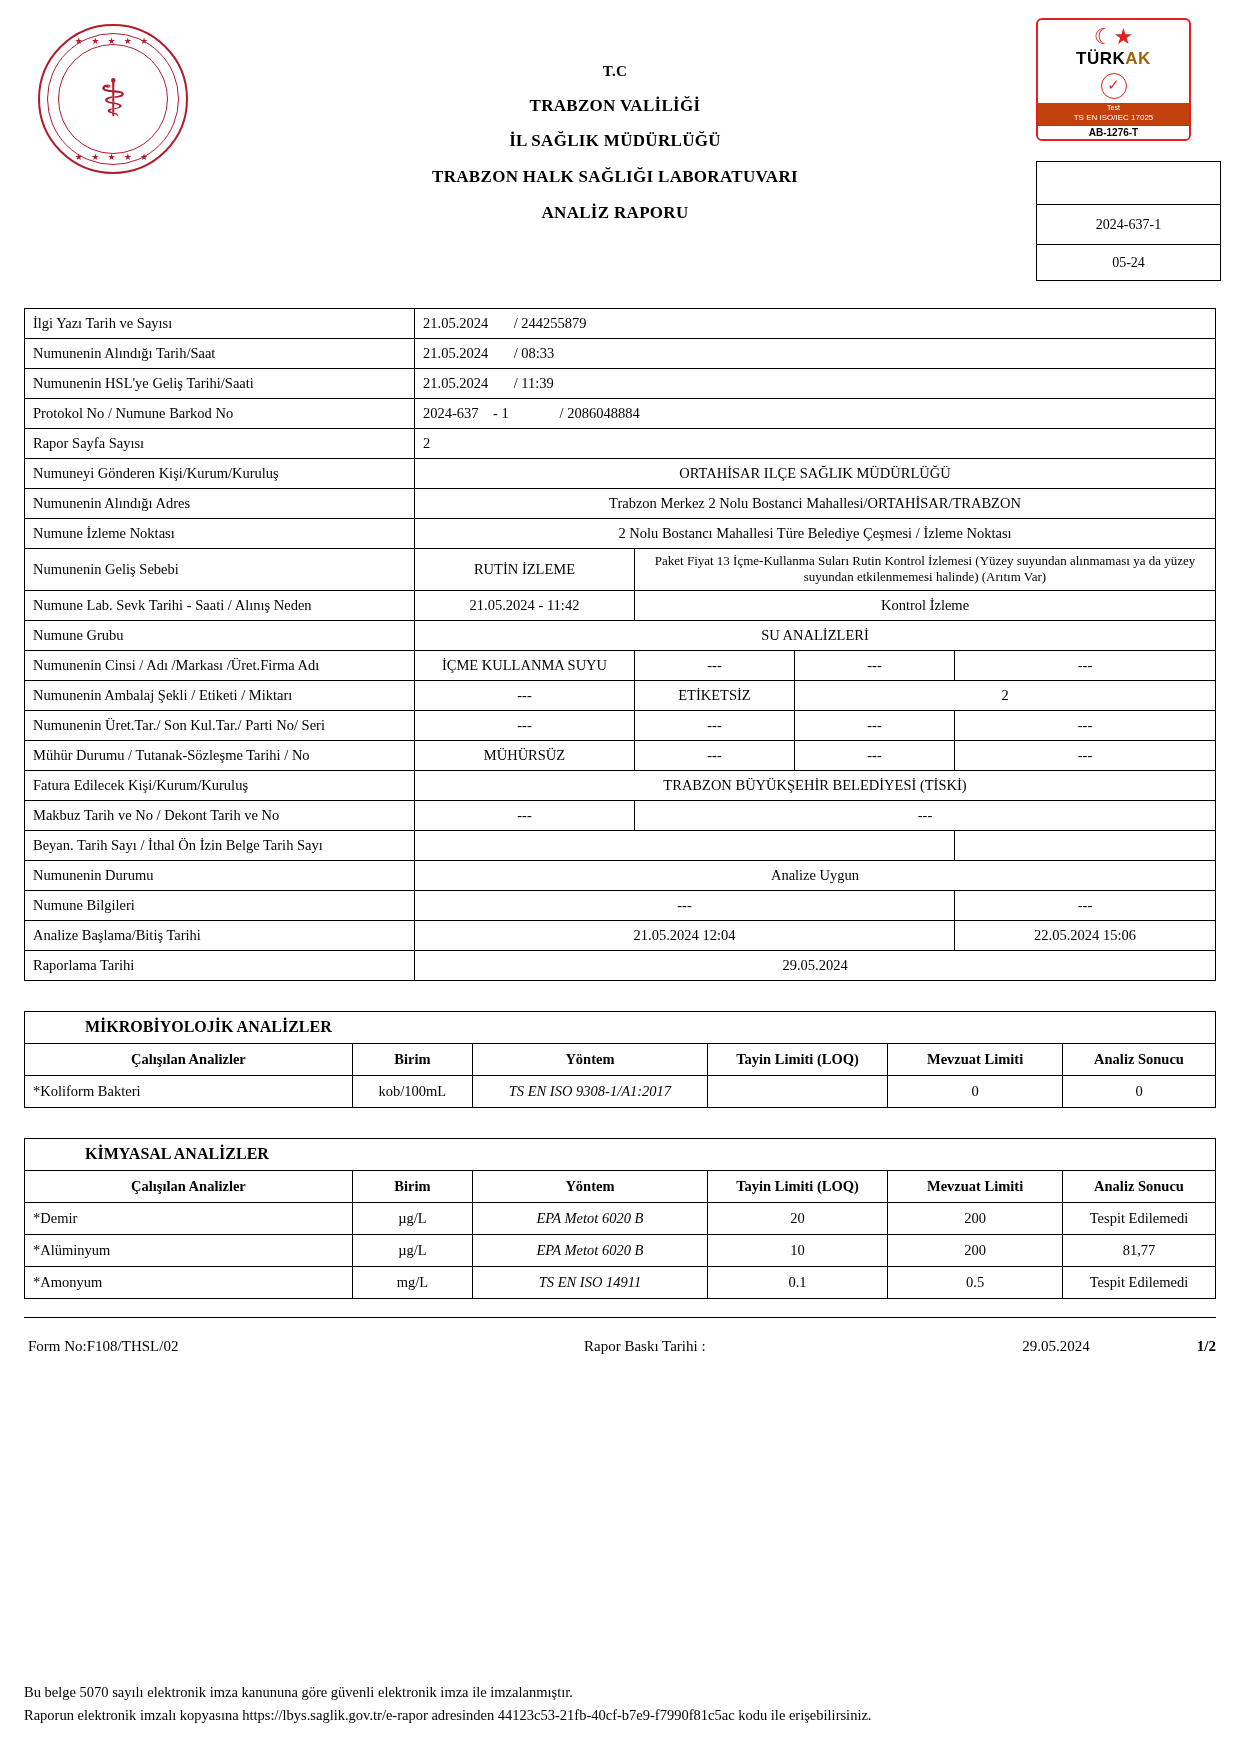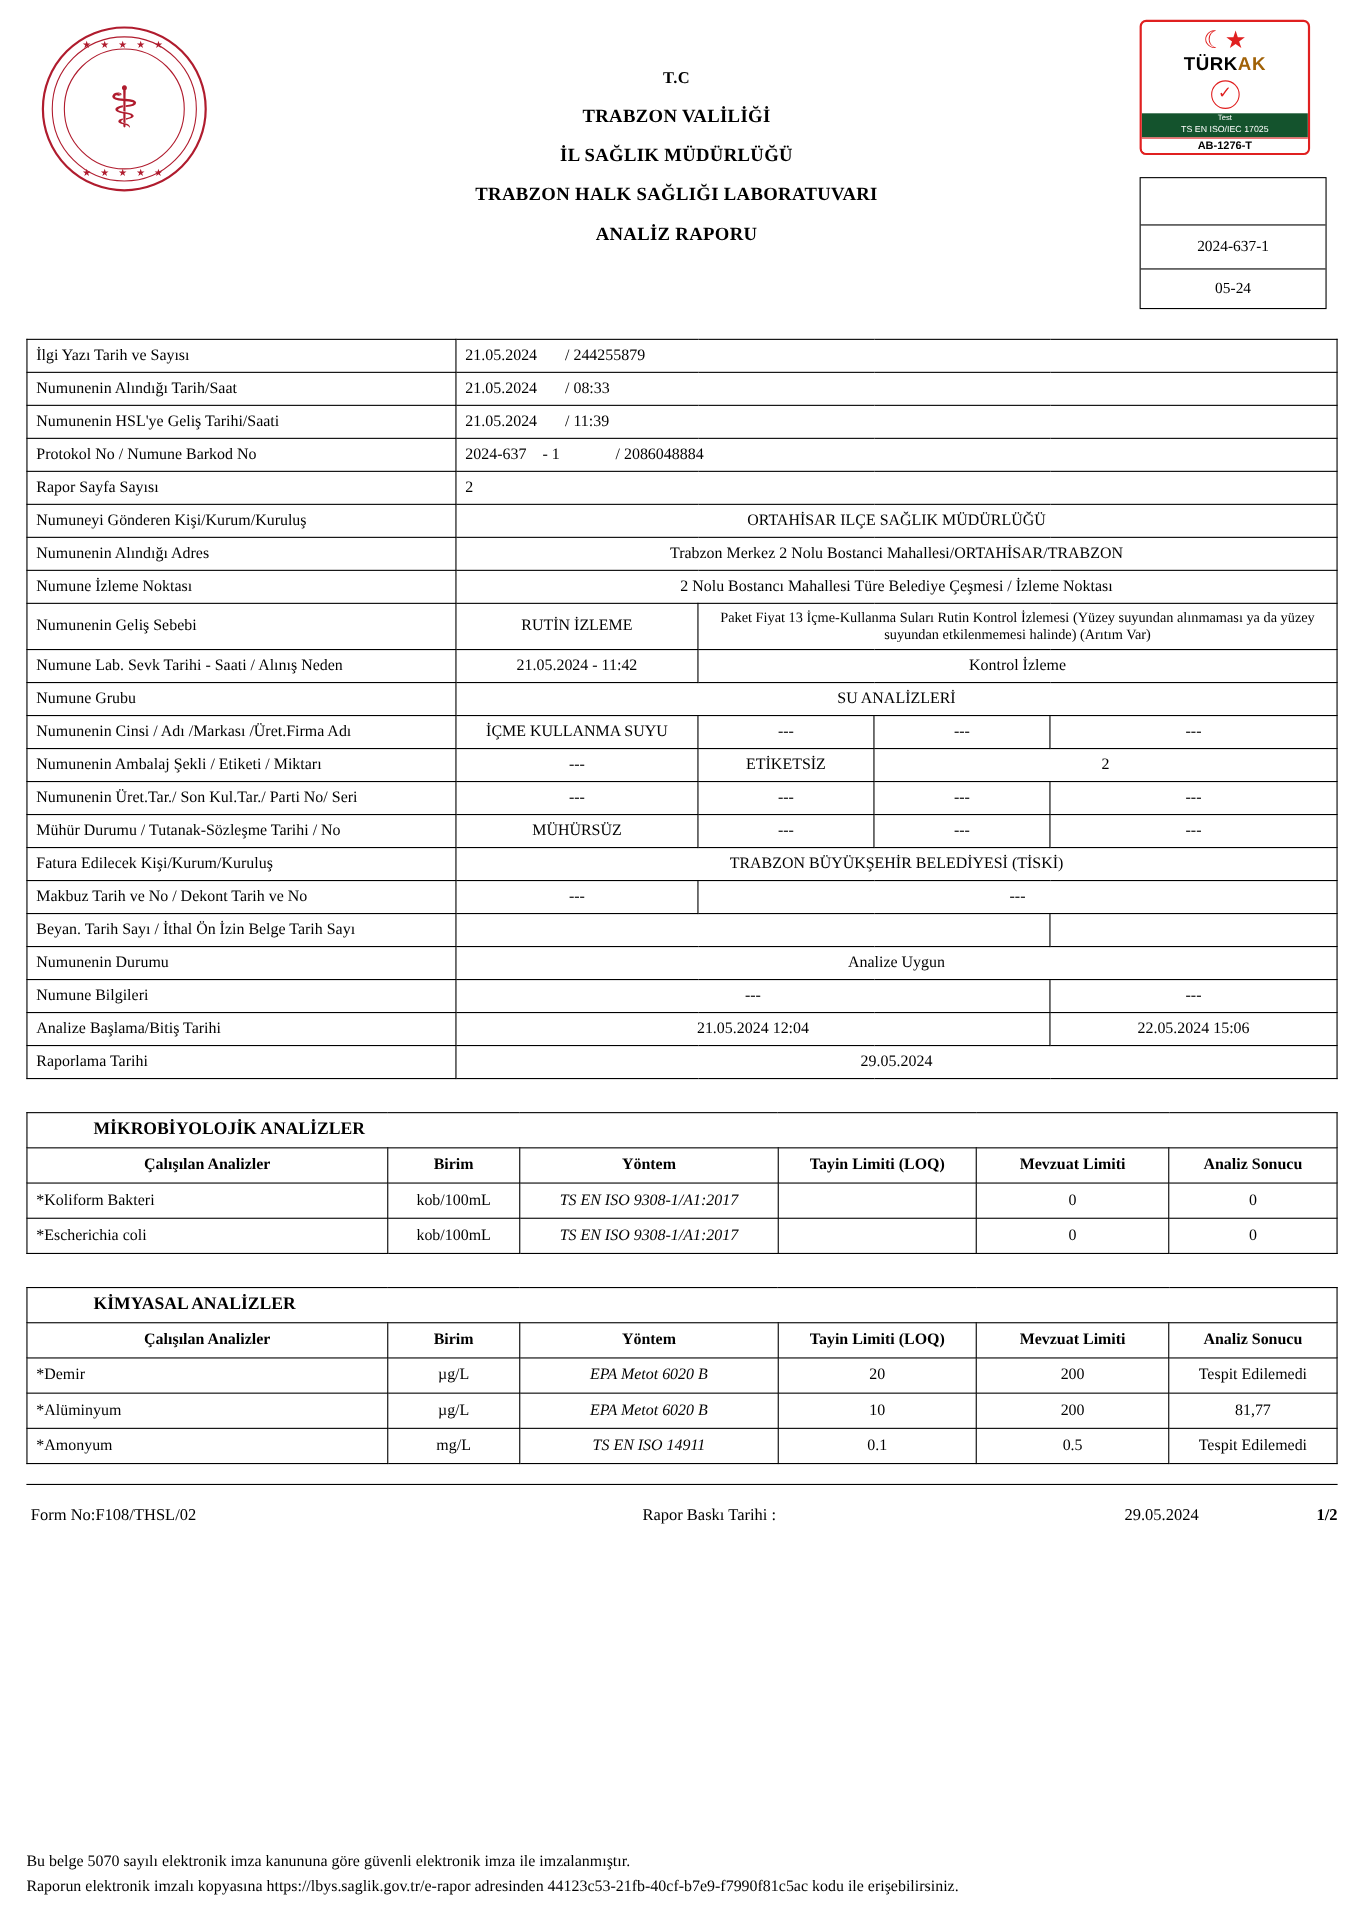--- a/index.html
+++ b/index.html
@@ -105,21 +105,21 @@
     display: inline-block;
     border: 1.5px solid #e02020;
     border-radius: 50%;
     width: 26px; height: 26px;
     line-height: 23px;
     margin-top: 4px;
     color: #e02020;
     font-size: 15px;
   }
   .turkak-band {
-    background: #14532d;
+    background: #c2410c;
     color: #fff;
     font-family: "Liberation Sans", sans-serif;
     font-size: 8px;
     text-align: center;
     padding: 1px 0 2px 0;
     line-height: 1.25;
   }
   .turkak-band .small { font-size: 7px; }
   .turkak-ab {
     background: #fff;
@@ -128,21 +128,21 @@
     font-weight: bold;
     font-size: 10px;
     text-align: center;
     border-top: 1px solid #e02020;
     padding: 1px 0;
   }
 
   .docno-box {
     margin-left: 20px;
     margin-top: 20px;
-    width: 170px;
+    width: 185px;
     border: 1px solid #000;
     font-size: 14px;
     text-align: center;
   }
   .docno-box div { padding: 6px 0; }
   .docno-box .r1 { height: 42px; }
   .docno-box .r2 { border-top: 1px solid #000; height: 40px; line-height: 28px;}
   .docno-box .r3 { border-top: 1px solid #000; height: 36px; line-height: 24px;}
 
   
@@ -382,28 +382,20 @@
         <th>Analiz Sonucu</th>
       </tr>
       <tr>
         <td class="an-name">*Koliform Bakteri</td>
         <td class="an-unit">kob/100mL</td>
         <td class="an-method">TS EN ISO 9308-1/A1:2017</td>
         <td class="an-loq"></td>
         <td class="an-mev">0</td>
         <td class="an-res">0</td>
       </tr>
-      <tr>
-        <td class="an-name">*Escherichia coli</td>
-        <td class="an-unit">kob/100mL</td>
-        <td class="an-method">TS EN ISO 9308-1/A1:2017</td>
-        <td class="an-loq"></td>
-        <td class="an-mev">0</td>
-        <td class="an-res">0</td>
-      </tr>
     </tbody>
       </table>
   </div>
 
   <div class="section">
     <table class="an">
       <tbody>
           <tr>
         <td class="sec-title" colspan="6">KİMYASAL ANALİZLER</td>
       </tr>

